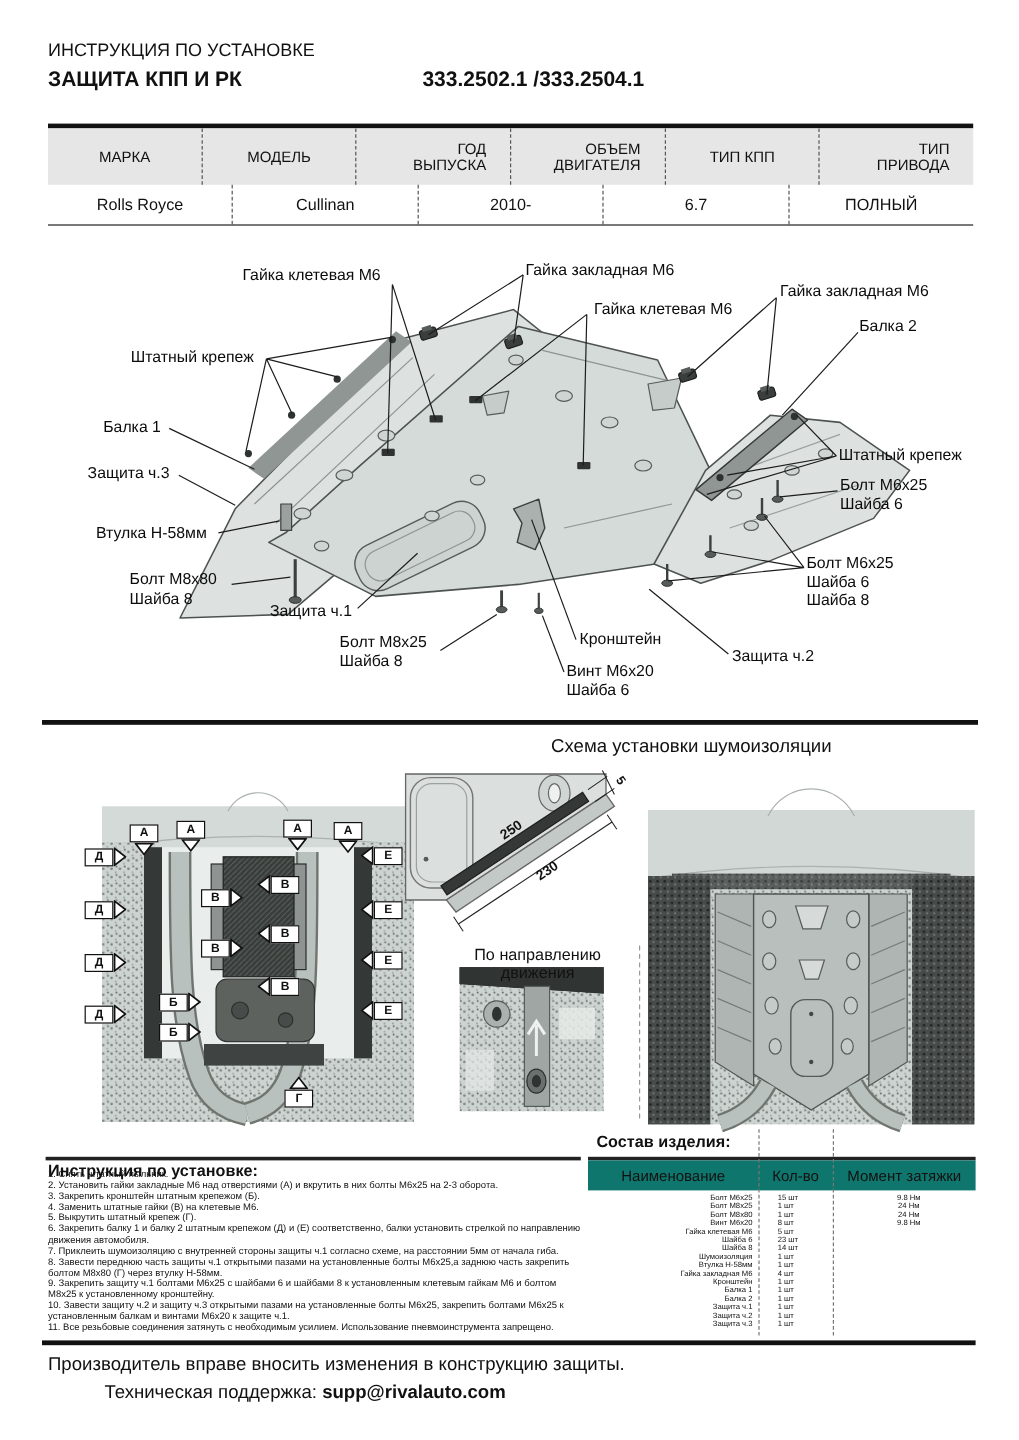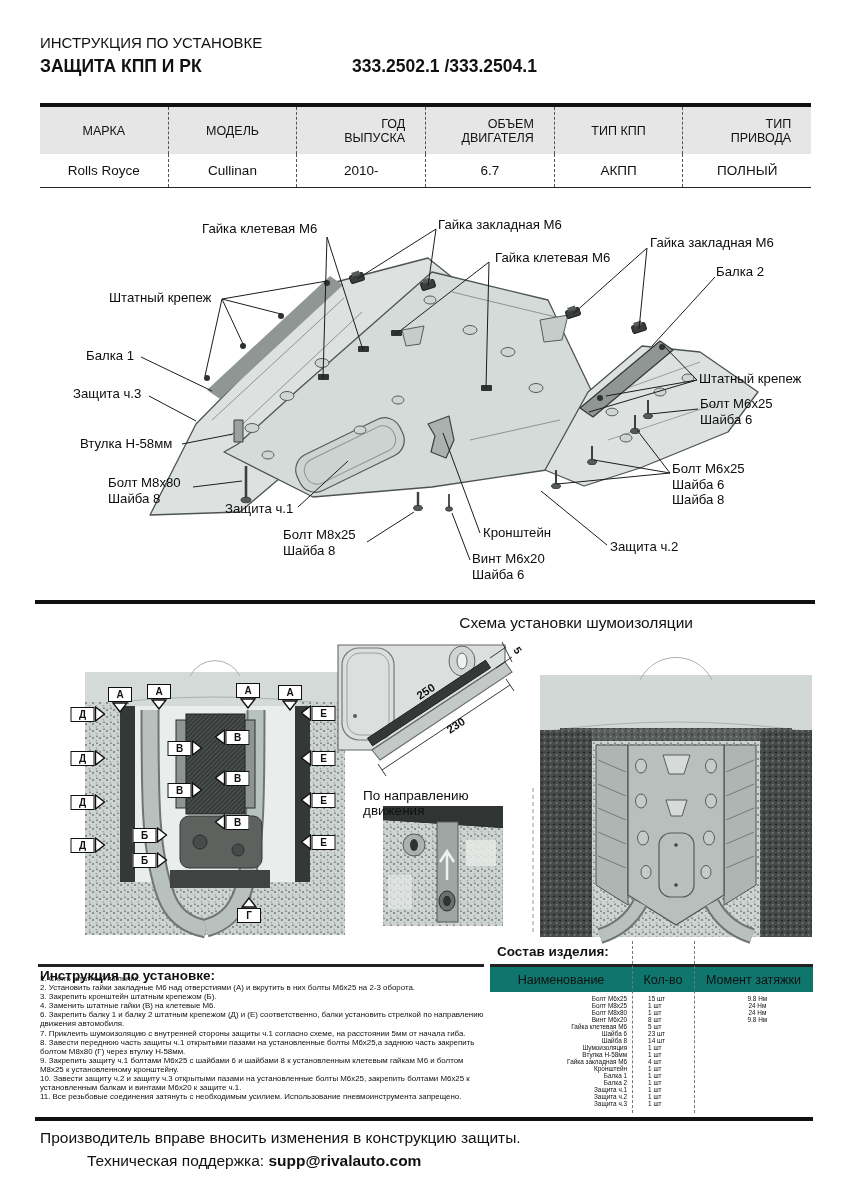--- a/index.html
+++ b/index.html
@@ -15,21 +15,21 @@
   .spec-row{display:flex;}
   .spec-head{background:#e6e6e6;height:47px;font-size:12.5px;}
   .spec-body{height:33px;font-size:13.5px;}
   .spec-cell{flex:1;display:flex;align-items:center;justify-content:center;text-align:center;border-left:1px dashed #555;}
   .spec-cell:first-child{border-left:none;}
   .spec-head .spec-cell span{display:block;max-width:88px;line-height:14px;text-align:right;}
   
   .lbl{position:absolute;font-size:13.2px;line-height:15.6px;white-space:nowrap;color:#0c0c0c;}
   
   #sound-title{left:0;top:614px;width:693px;text-align:right;font-size:15.5px;}
-  #direction-title{left:363px;top:788px;width:170px;text-align:left;font-size:13.5px;}
+  #direction-title{left:363px;top:788px;width:170px;text-align:center;font-size:13.5px;}
   
   .mk{position:absolute;transform:translate(-50%,-50%);display:flex;align-items:center;z-index:5;}
   .mk .box{background:#fff;border:1.5px solid #101010;font-weight:bold;font-size:10px;
            height:13px;line-height:13px;min-width:16px;padding:0 3px;text-align:center;}
   .mk svg{display:block;}
   .mk.v{flex-direction:column;}
   
   #instr-title{left:40px;top:944px;font-size:13.5px;font-weight:bold;margin-top:24px;}
   #instr-rule{left:38px;top:964px;width:446px;height:3px;background:#222;}
   #instr-list{left:40px;top:974px;width:449px;font-size:7.9px;line-height:9.1px;}
@@ -80,21 +80,20 @@
         </div>
         <div class="spec-cell">
           <span>ТИП ПРИВОДА</span>
         </div>
       </div>
     <div class="spec-row spec-body" id="spec-body">
         <div class="spec-cell">Rolls Royce</div>
         <div class="spec-cell">Cullinan</div>
         <div class="spec-cell">2010-</div>
         <div class="spec-cell">6.7</div>
-        <div class="spec-cell">АКПП</div>
         <div class="spec-cell">ПОЛНЫЙ</div>
       </div>
   </div>
 
   <svg class="abs" style="left:0;top:0;" width="849" height="1200" viewBox="0 0 849 1200">
     <defs>
       <pattern id="spk" width="7" height="7" patternUnits="userSpaceOnUse">
         <rect width="7" height="7" fill="#ccd3d0"></rect>
         <circle cx="2" cy="3" r="1.1" fill="#7b827f"></circle>
         <circle cx="5.4" cy="5.8" r="0.8" fill="#9aa19e"></circle>
@@ -513,20 +512,21 @@
       </div>
     </div>
 
   <div class="abs" id="instr-title">Инструкция по установке:</div>
   <div class="abs" id="instr-rule"></div>
   <div class="abs" id="instr-list">
       <div>1. Снять штатный пыльник.</div>
       <div>2. Установить гайки закладные М6 над отверстиями (А) и вкрутить в них болты М6х25 на 2-3 оборота.</div>
       <div>3. Закрепить кронштейн штатным крепежом (Б).</div>
       <div>4. Заменить штатные гайки (В) на клетевые М6.</div>
+      <div>5. Выкрутить штатный крепеж (Г).</div>
       <div>6. Закрепить балку 1 и балку 2 штатным крепежом (Д) и (Е) соответственно, балки установить стрелкой по направлению движения автомобиля.</div>
       <div>7. Приклеить шумоизоляцию с внутренней стороны защиты ч.1 согласно схеме, на расстоянии 5мм от начала гиба.</div>
       <div>8. Завести переднюю часть защиты ч.1 открытыми пазами на установленные болты М6х25,а заднюю часть закрепить болтом М8х80 (Г) через втулку Н-58мм.</div>
       <div>9. Закрепить защиту ч.1 болтами М6х25 с шайбами 6 и шайбами 8 к установленным клетевым гайкам М6 и болтом М8х25 к установленному кронштейну.</div>
       <div>10. Завести защиту ч.2 и защиту ч.3 открытыми пазами на установленные болты М6х25, закрепить болтами М6х25 к установленным балкам и винтами М6х20 к защите ч.1.</div>
       <div>11. Все резьбовые соединения затянуть с необходимым усилием. Использование пневмоинструмента запрещено.</div>
     </div>
 
   <div class="abs" id="comp-title">Состав изделия:</div>
   <div class="abs" id="comp-rule"></div>

